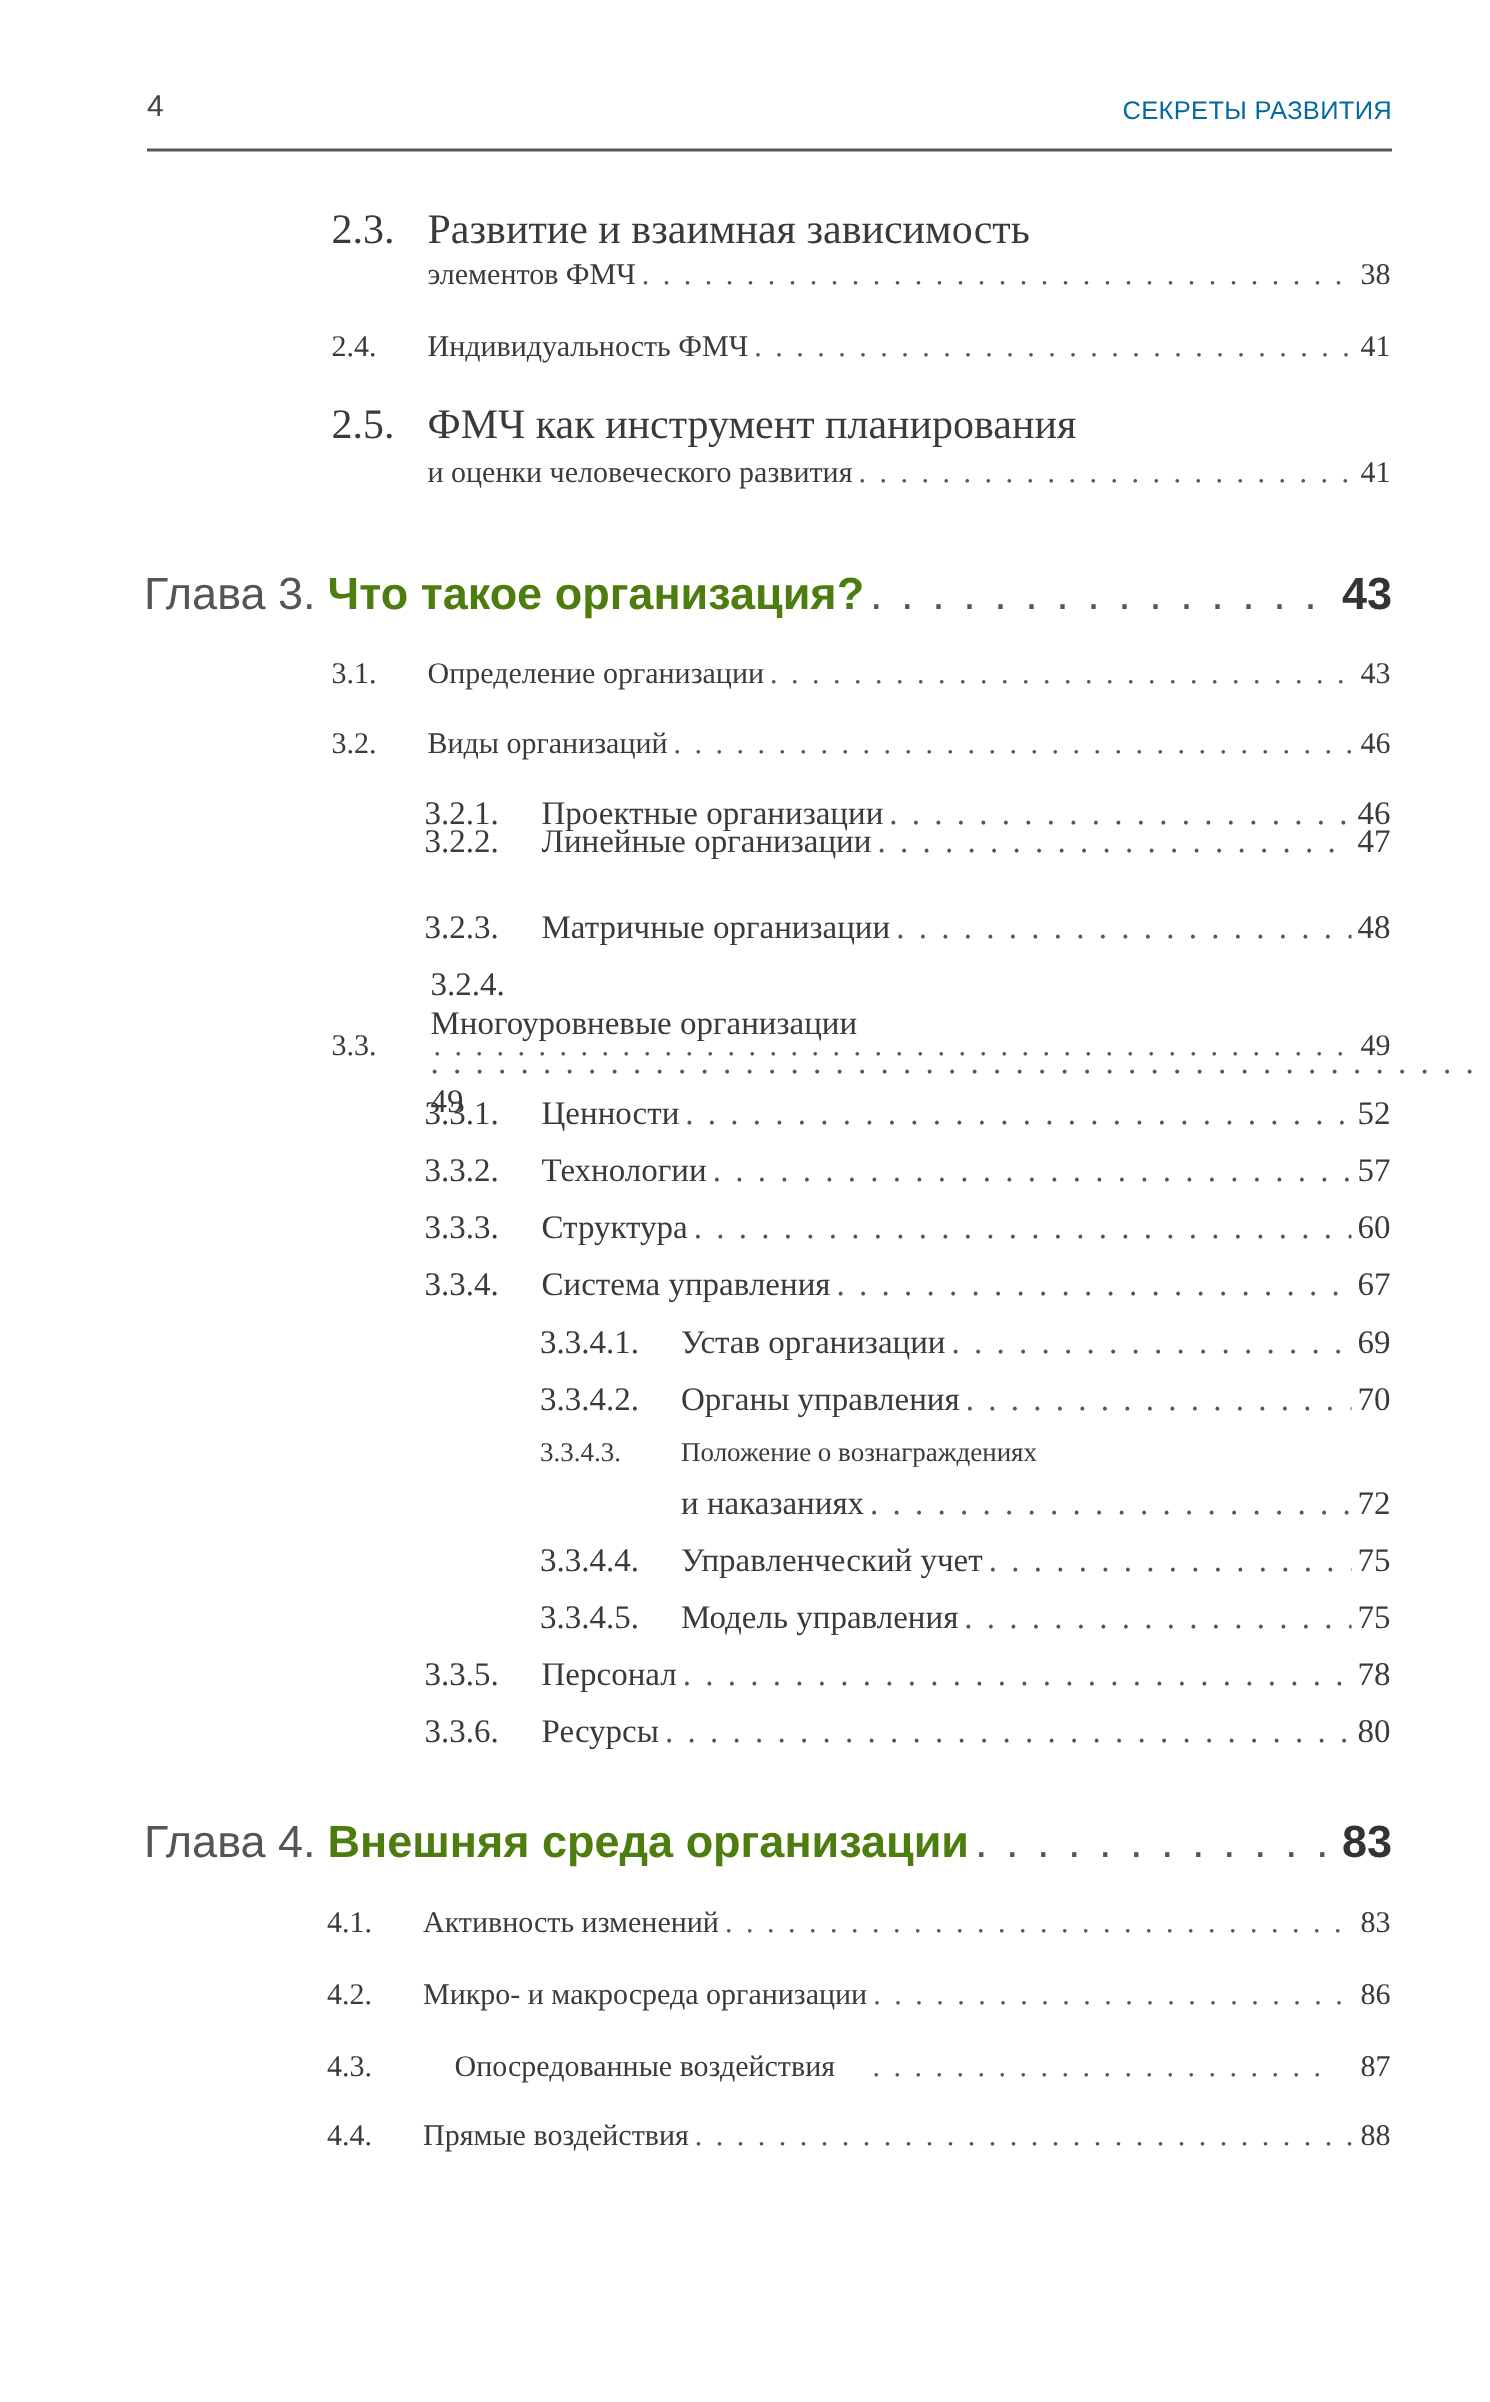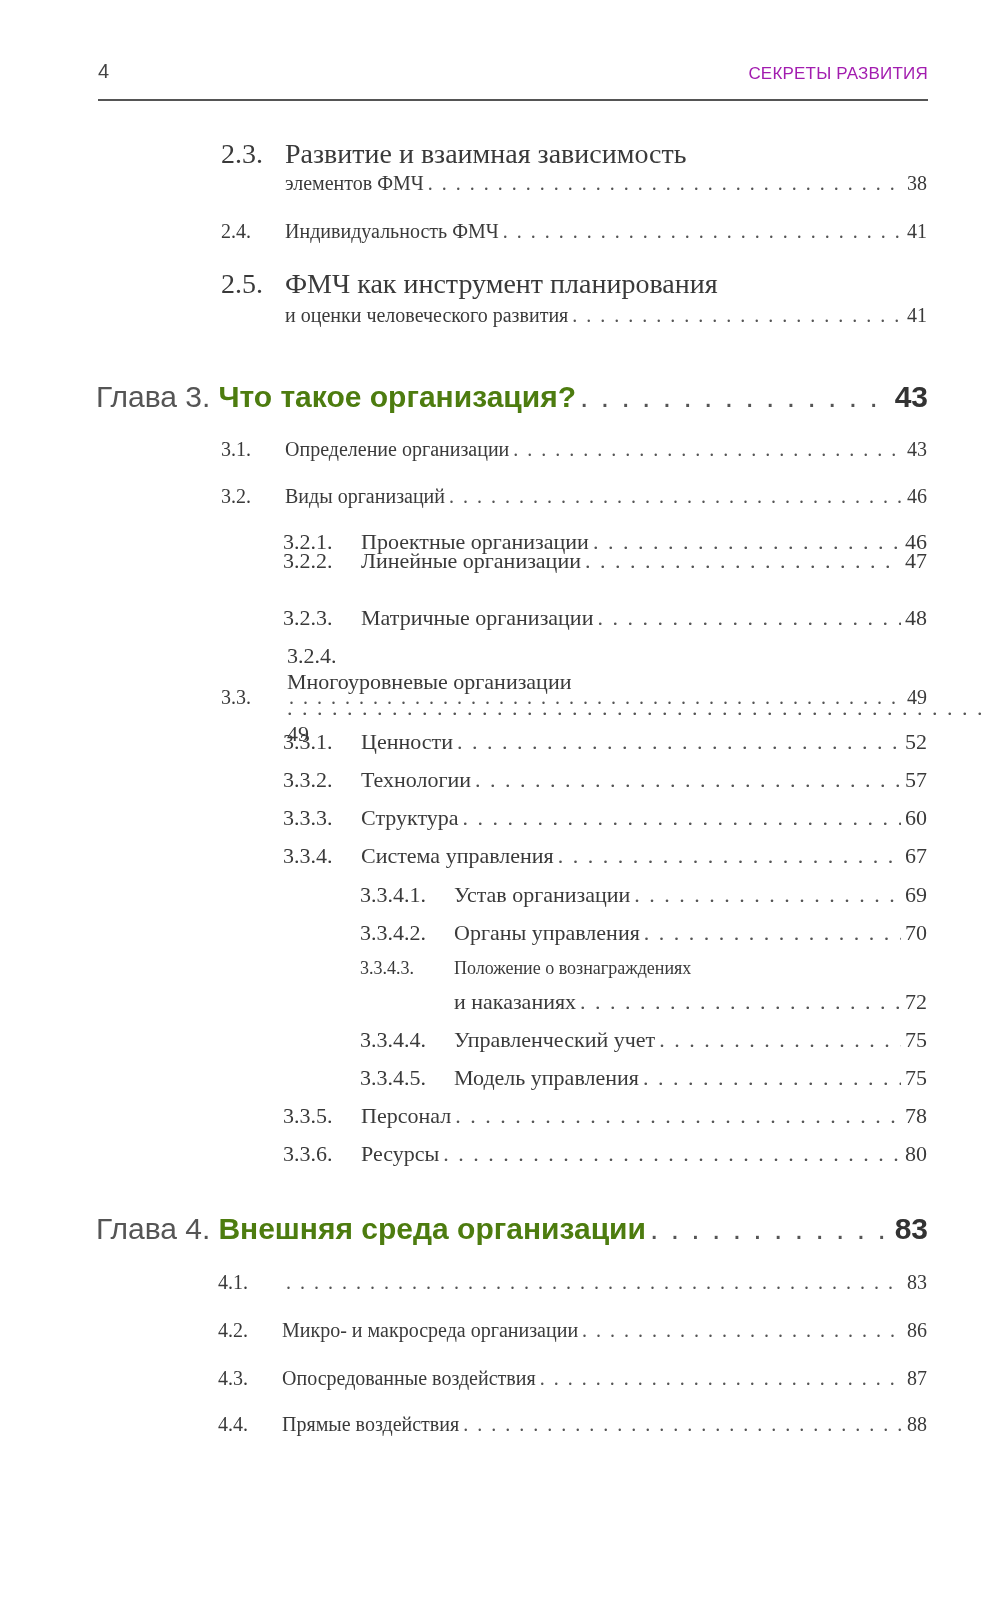--- a/index.html
+++ b/index.html
@@ -5,21 +5,21 @@
     html, body { margin: 0; padding: 0; }
     body {
       width: 993px; height: 1601px; background: #ffffff; position: relative; overflow: hidden;
       color: #3a3a3a;
     }
     .running-head {
       position: absolute; left: 98px; top: 60px; width: 830px; height: 30px;
       font-family: "Liberation Sans", sans-serif;
     }
     .page-num { position: absolute; left: 0; top: 0; font-size: 20px; color: #444; }
-    .book-title { position: absolute; right: 0; top: 4px; font-size: 17px; color: #a21caf; letter-spacing: 0.2px; }
+    .book-title { position: absolute; right: 0; top: 4px; font-size: 17px; color: #0369a1; letter-spacing: 0.2px; }
     .rule { position: absolute; left: 98px; top: 99px; width: 830px; height: 2px; background: #555; }
 
     .toc-row {
       position: absolute; display: flex; align-items: baseline;
       font-family: "Liberation Serif", serif; white-space: nowrap;
     }
     .toc-row .num { flex: 0 0 auto; }
     .toc-row .title { flex: 0 0 auto; }
     .toc-row .leader {
       flex: 1 1 auto; overflow: hidden; letter-spacing: 6px; margin: 0 4px; color: #555;
@@ -209,30 +209,31 @@
 
 <div class="toc-row ch" style="top:1212px;">
   <span class="num">Глава 4.</span>
   <span class="title">Внешняя среда организации</span>
   <span class="leader"></span>
   <span class="pg">83</span>
 </div>
 
 <div class="toc-row l2" style="top:1271px; left:218px; width:709px;">
   <span class="num">4.1.</span>
+  <span class="title">Активность изменений</span>
   <span class="leader"></span>
   <span class="pg">83</span>
 </div>
 <div class="toc-row l2" style="top:1319px; left:218px; width:709px;">
   <span class="num">4.2.</span>
   <span class="title">Микро- и макросреда организации</span>
   <span class="leader"></span>
   <span class="pg">86</span>
 </div>
-<div class="toc-row l2" style="top:1367px; left:218px; width:709px;">
+<div class="toc-row l2" style="top:1367px; left:218px; width:709px;gap:21px;">
   <span class="num">4.3.</span>
   <span class="title">Опосредованные воздействия</span>
   <span class="leader"></span>
   <span class="pg">87</span>
 </div>
 <div class="toc-row l2" style="top:1413px; left:218px; width:709px;">
   <span class="num">4.4.</span>
   <span class="title">Прямые воздействия</span>
   <span class="leader"></span>
   <span class="pg">88</span>

